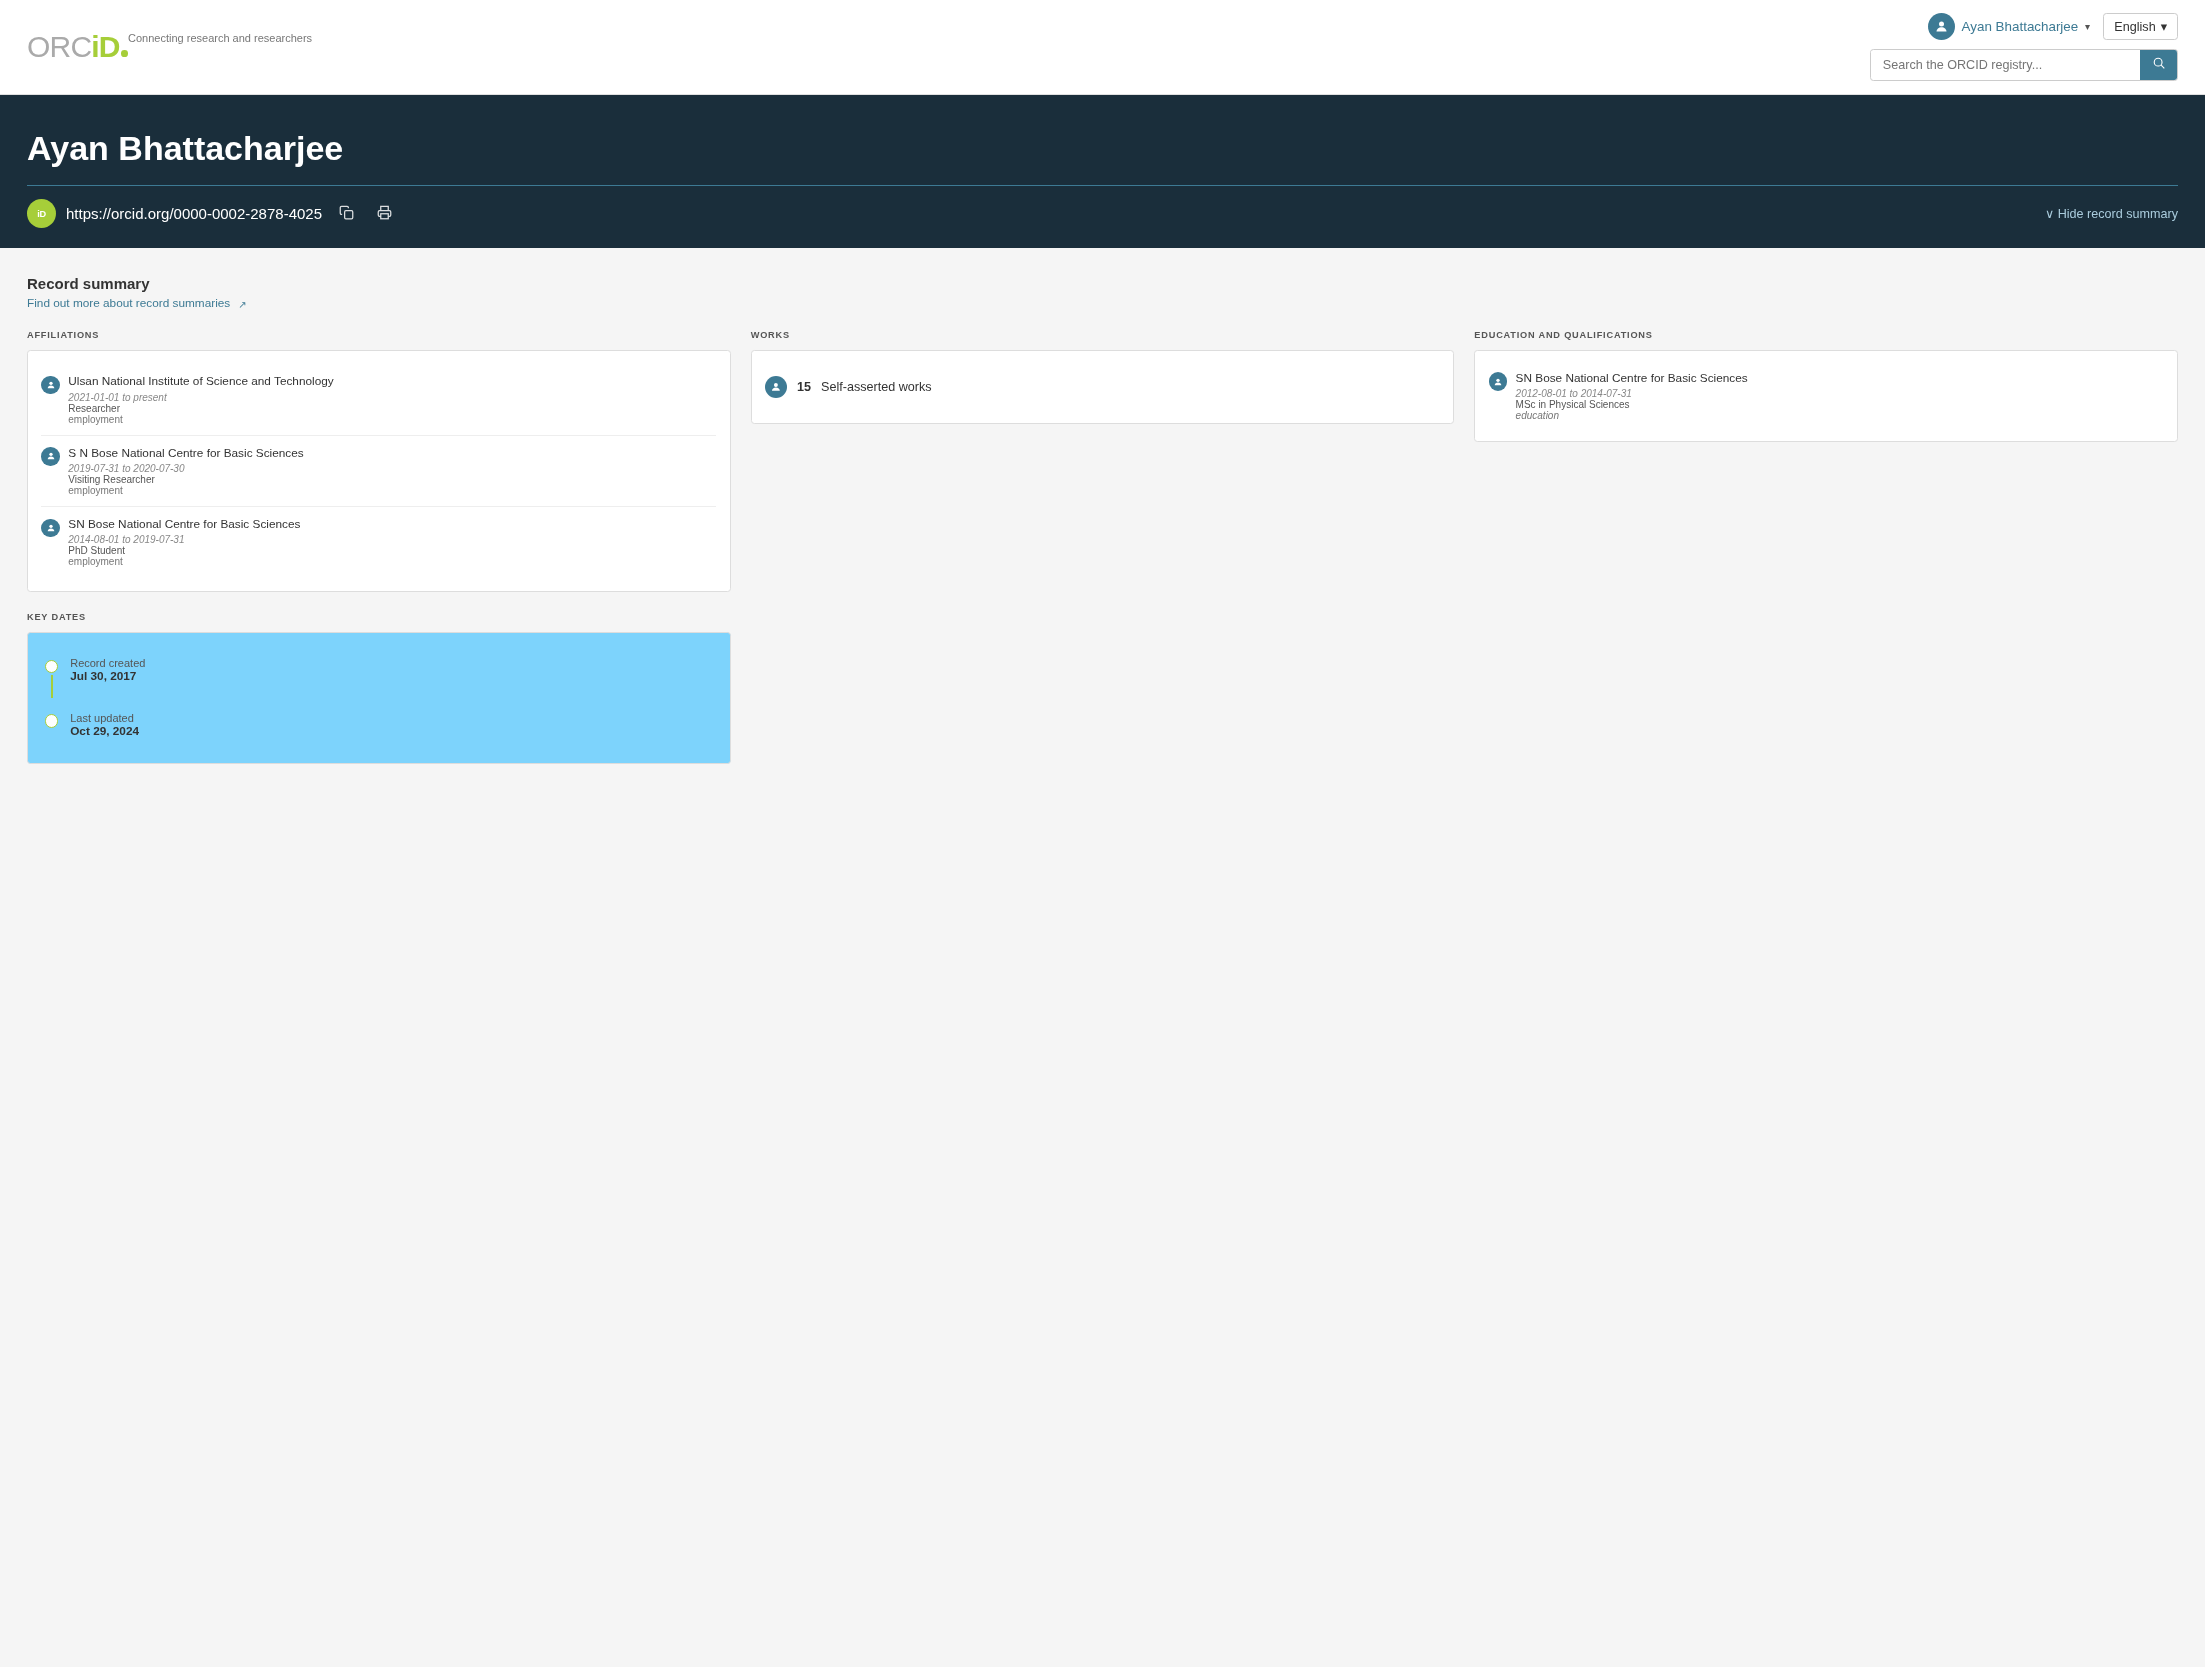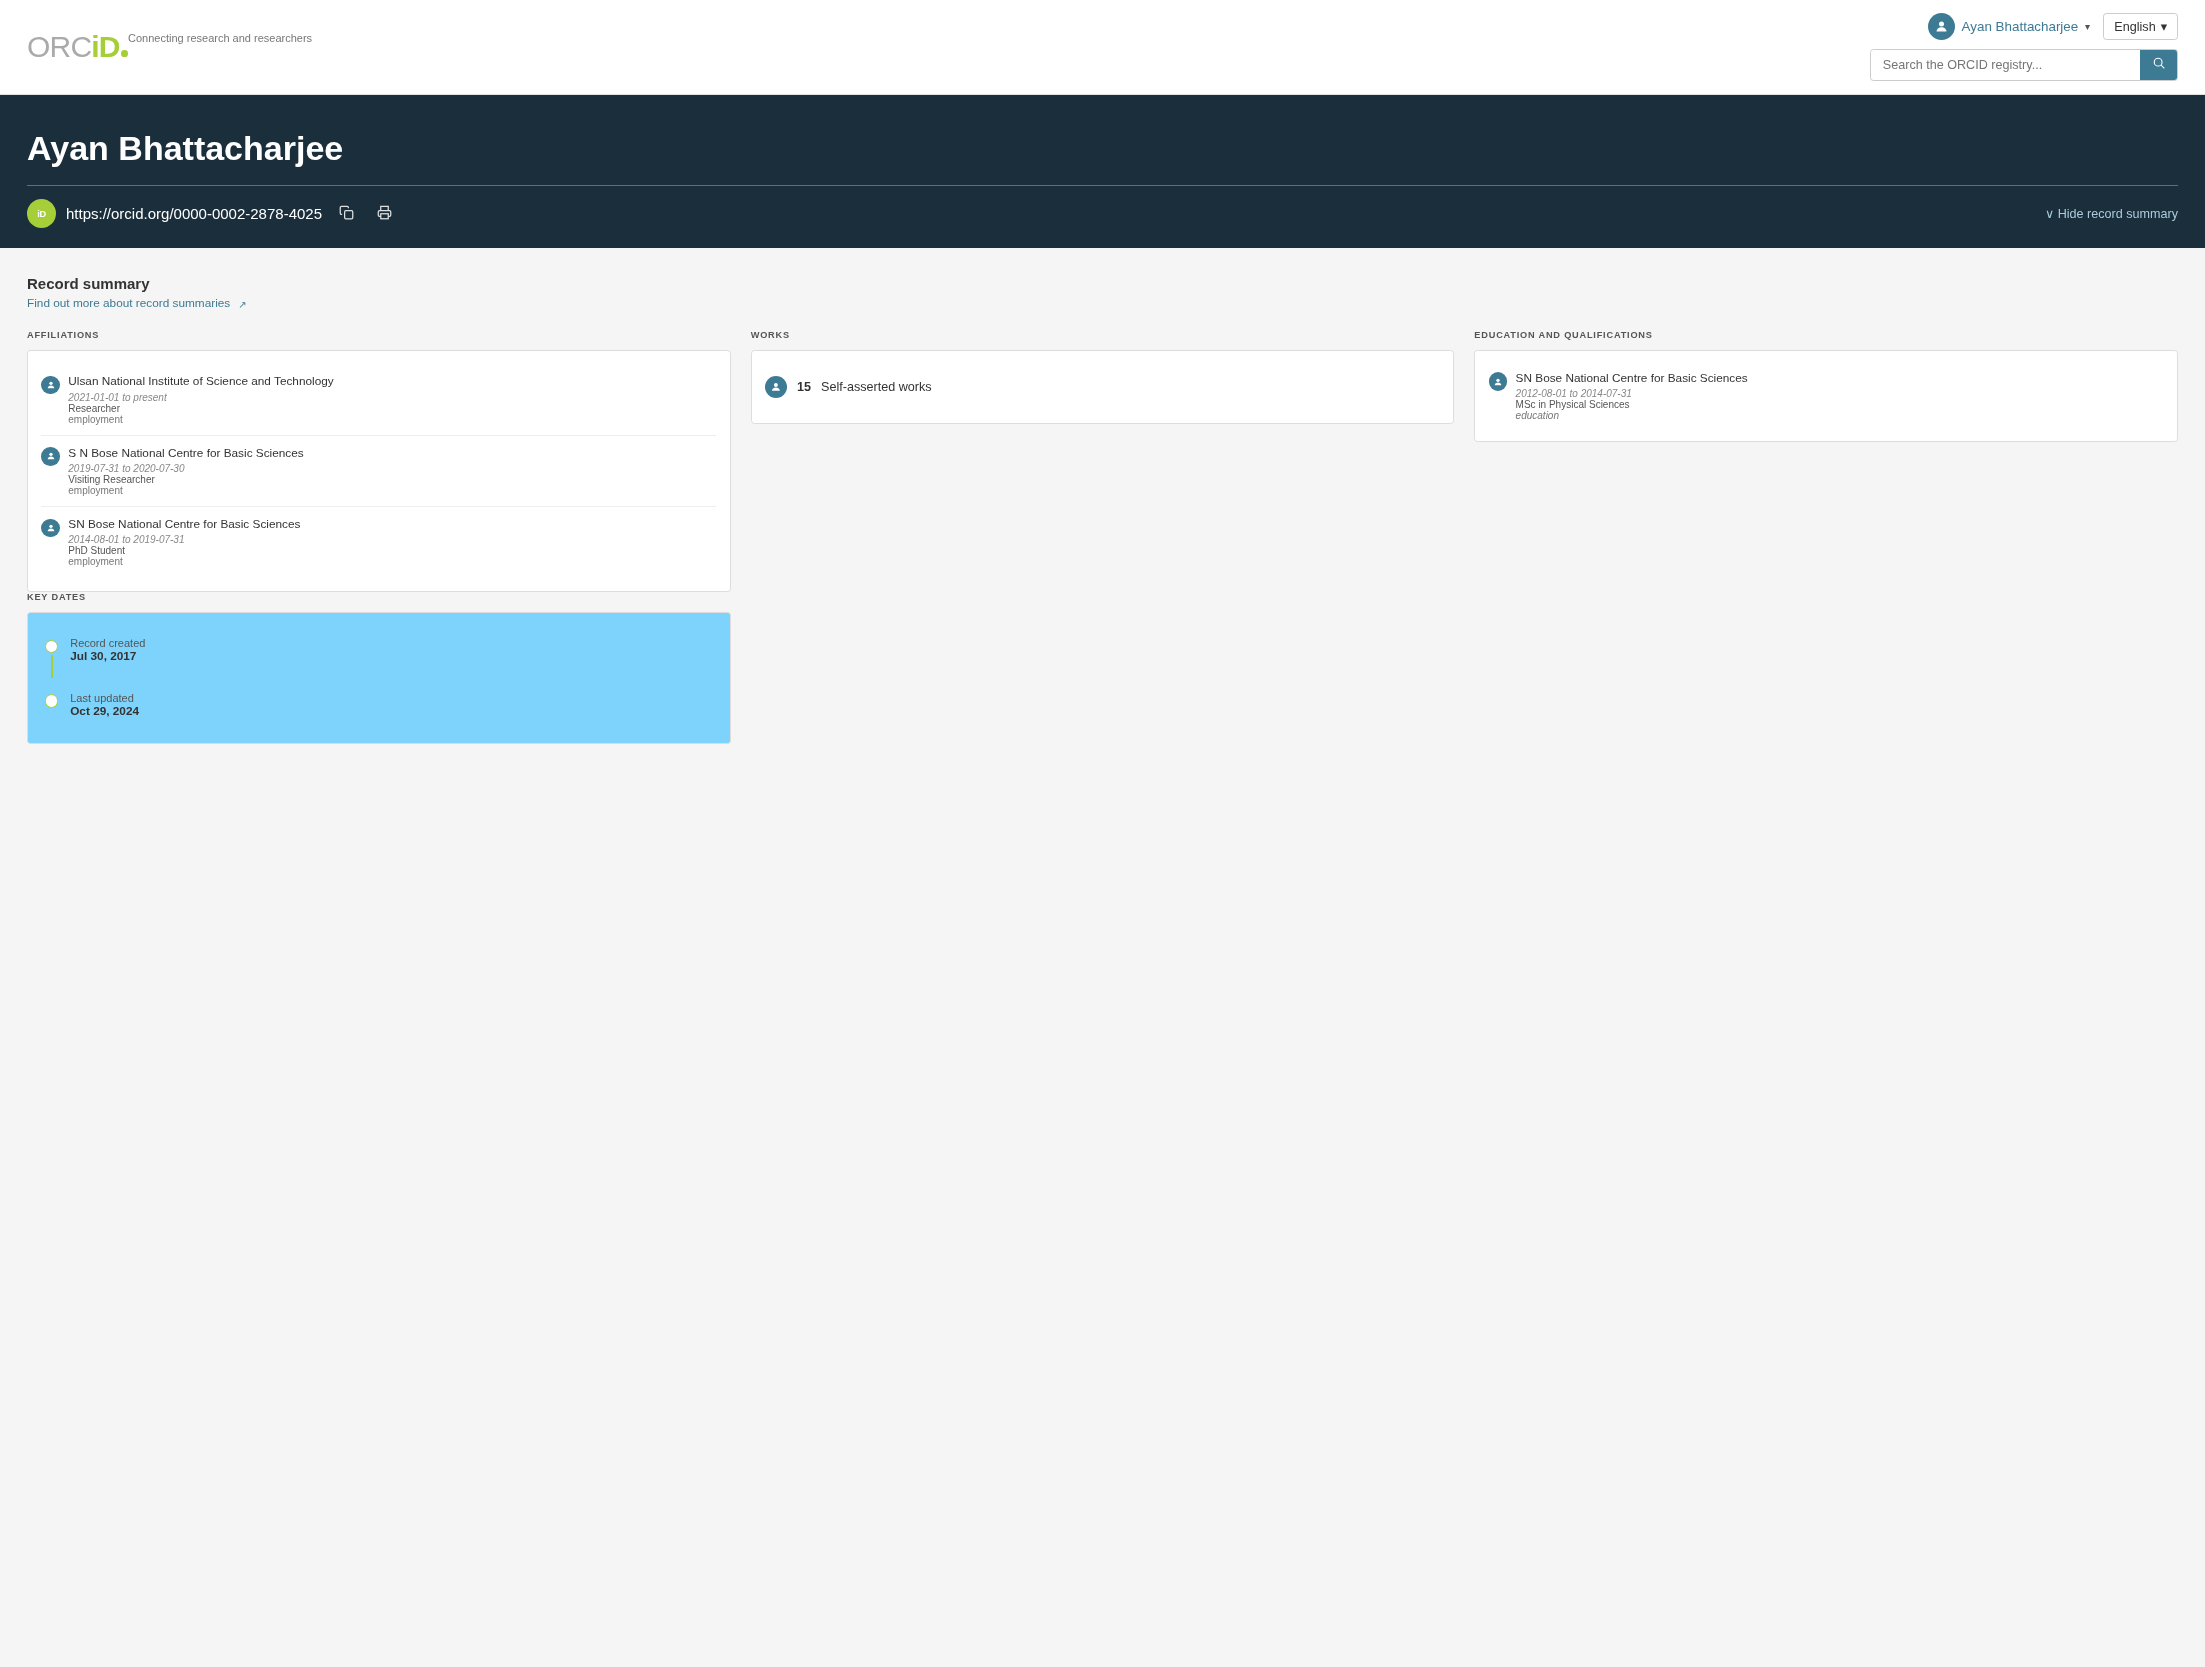--- a/index.html
+++ b/index.html
@@ -75,21 +75,21 @@
     
     .edu-item { display: flex; align-items: flex-start; gap: 8.4px; padding: 6.7px 0; }
     .edu-icon { width: 18.5px; height: 18.5px; background: #3d7a94; border-radius: 50%; display: flex; align-items: center; justify-content: center; flex-shrink: 0; margin-top: 1.7px; }
     .edu-info { }
     .edu-name { font-size: 11.8px; color: #333; font-weight: 500; }
     .edu-dates { font-size: 10px; color: #888; font-style: italic; margin-top: 3.4px; }
     .edu-degree { font-size: 10px; color: #555; }
     .edu-type { font-size: 10px; color: #777; font-style: italic; }
 
     
-    .key-dates-section { }
+    .key-dates-section { margin-top: 20px; }
     .key-dates-card { background: #7dd3fc; border: 0.8px solid #ddd; border-radius: 3.4px; padding: 18px 17px; }
     .date-item { display: flex; align-items: flex-start; gap: 11.8px; padding: 6.7px 0; }
     .date-dot { width: 13.4px; height: 13.4px; border: 1.7px solid #a6ce39; border-radius: 50%; flex-shrink: 0; margin-top: 2.5px; background: white; }
     .date-connector { width: 1.7px; height: 23.5px; background: #a6ce39; margin-top: 1.7px; }
     .date-info { }
     .date-label { font-size: 11px; color: #555; }
     .date-value { font-size: 11.8px; font-weight: 700; color: #333; }
   </style>
 </head>
 <body>

